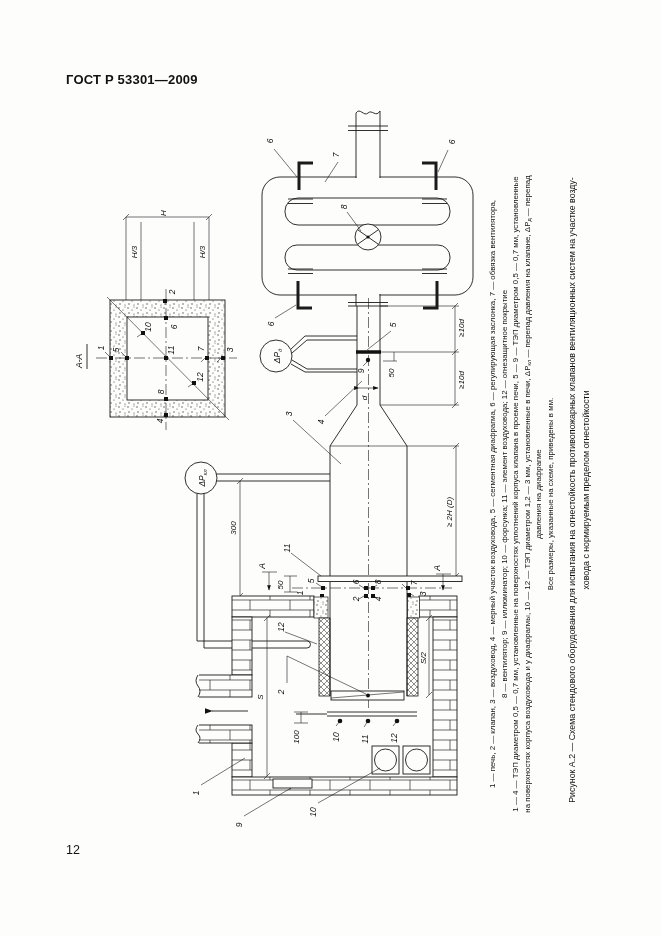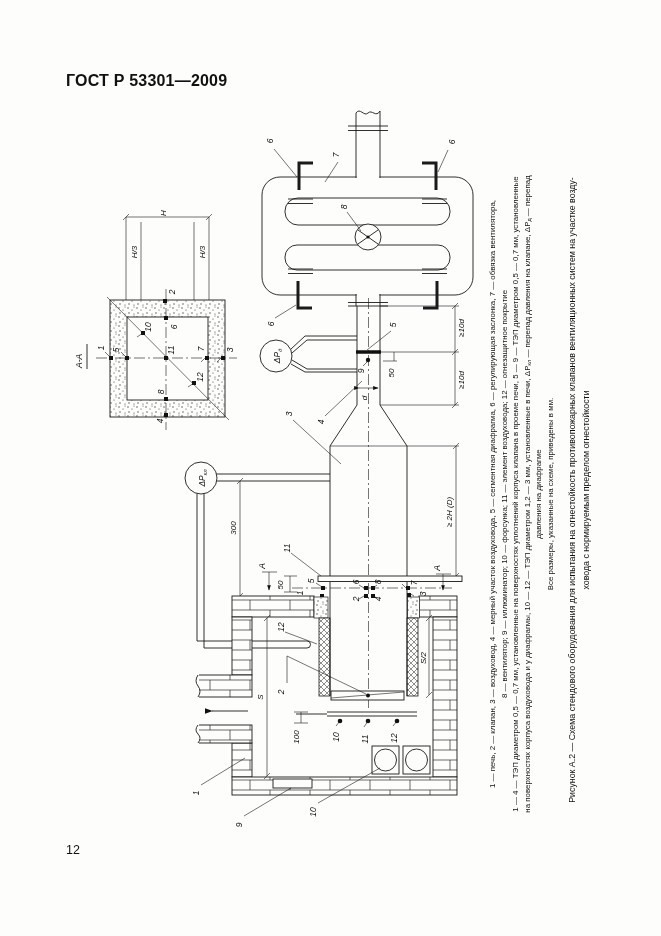--- a/index.html
+++ b/index.html
@@ -1,18 +1,18 @@
 <!DOCTYPE html>
 <html><head>
 <meta charset="utf-8">
 <style>
   html,body{margin:0;padding:0;background:#e8e8e8;}
   .page{position:relative;width:661px;height:936px;background:#fdfdfc;margin:0 auto;overflow:hidden;
         font-family:"Liberation Sans",sans-serif;color:#111;}
-  .hdr{position:absolute;left:66px;top:72px;font-size:16px;font-weight:bold;letter-spacing:.2px;}
+  .hdr{position:absolute;left:66px;top:72px;font-size:13px;font-weight:bold;letter-spacing:.2px;}
   .pgnum{position:absolute;left:66px;top:843px;font-size:12.5px;}
   svg{position:absolute;left:0;top:0;}
   .ln{stroke:#1a1a1a;stroke-width:0.9;fill:none;}
   .thn{stroke:#1a1a1a;stroke-width:0.6;fill:none;}
   .thk{stroke:#1a1a1a;stroke-width:3;fill:none;}
   .cl{stroke:#1a1a1a;stroke-width:0.6;fill:none;stroke-dasharray:11,3,2,3;}
   .wf{fill:#fdfdfc;stroke:#1a1a1a;stroke-width:0.9;}
   .wfn{fill:#fdfdfc;stroke:none;}
   .dot{fill:#111;stroke:none;}
   .lbl{font:italic 8.5px "Liberation Sans",sans-serif;fill:#111;}

